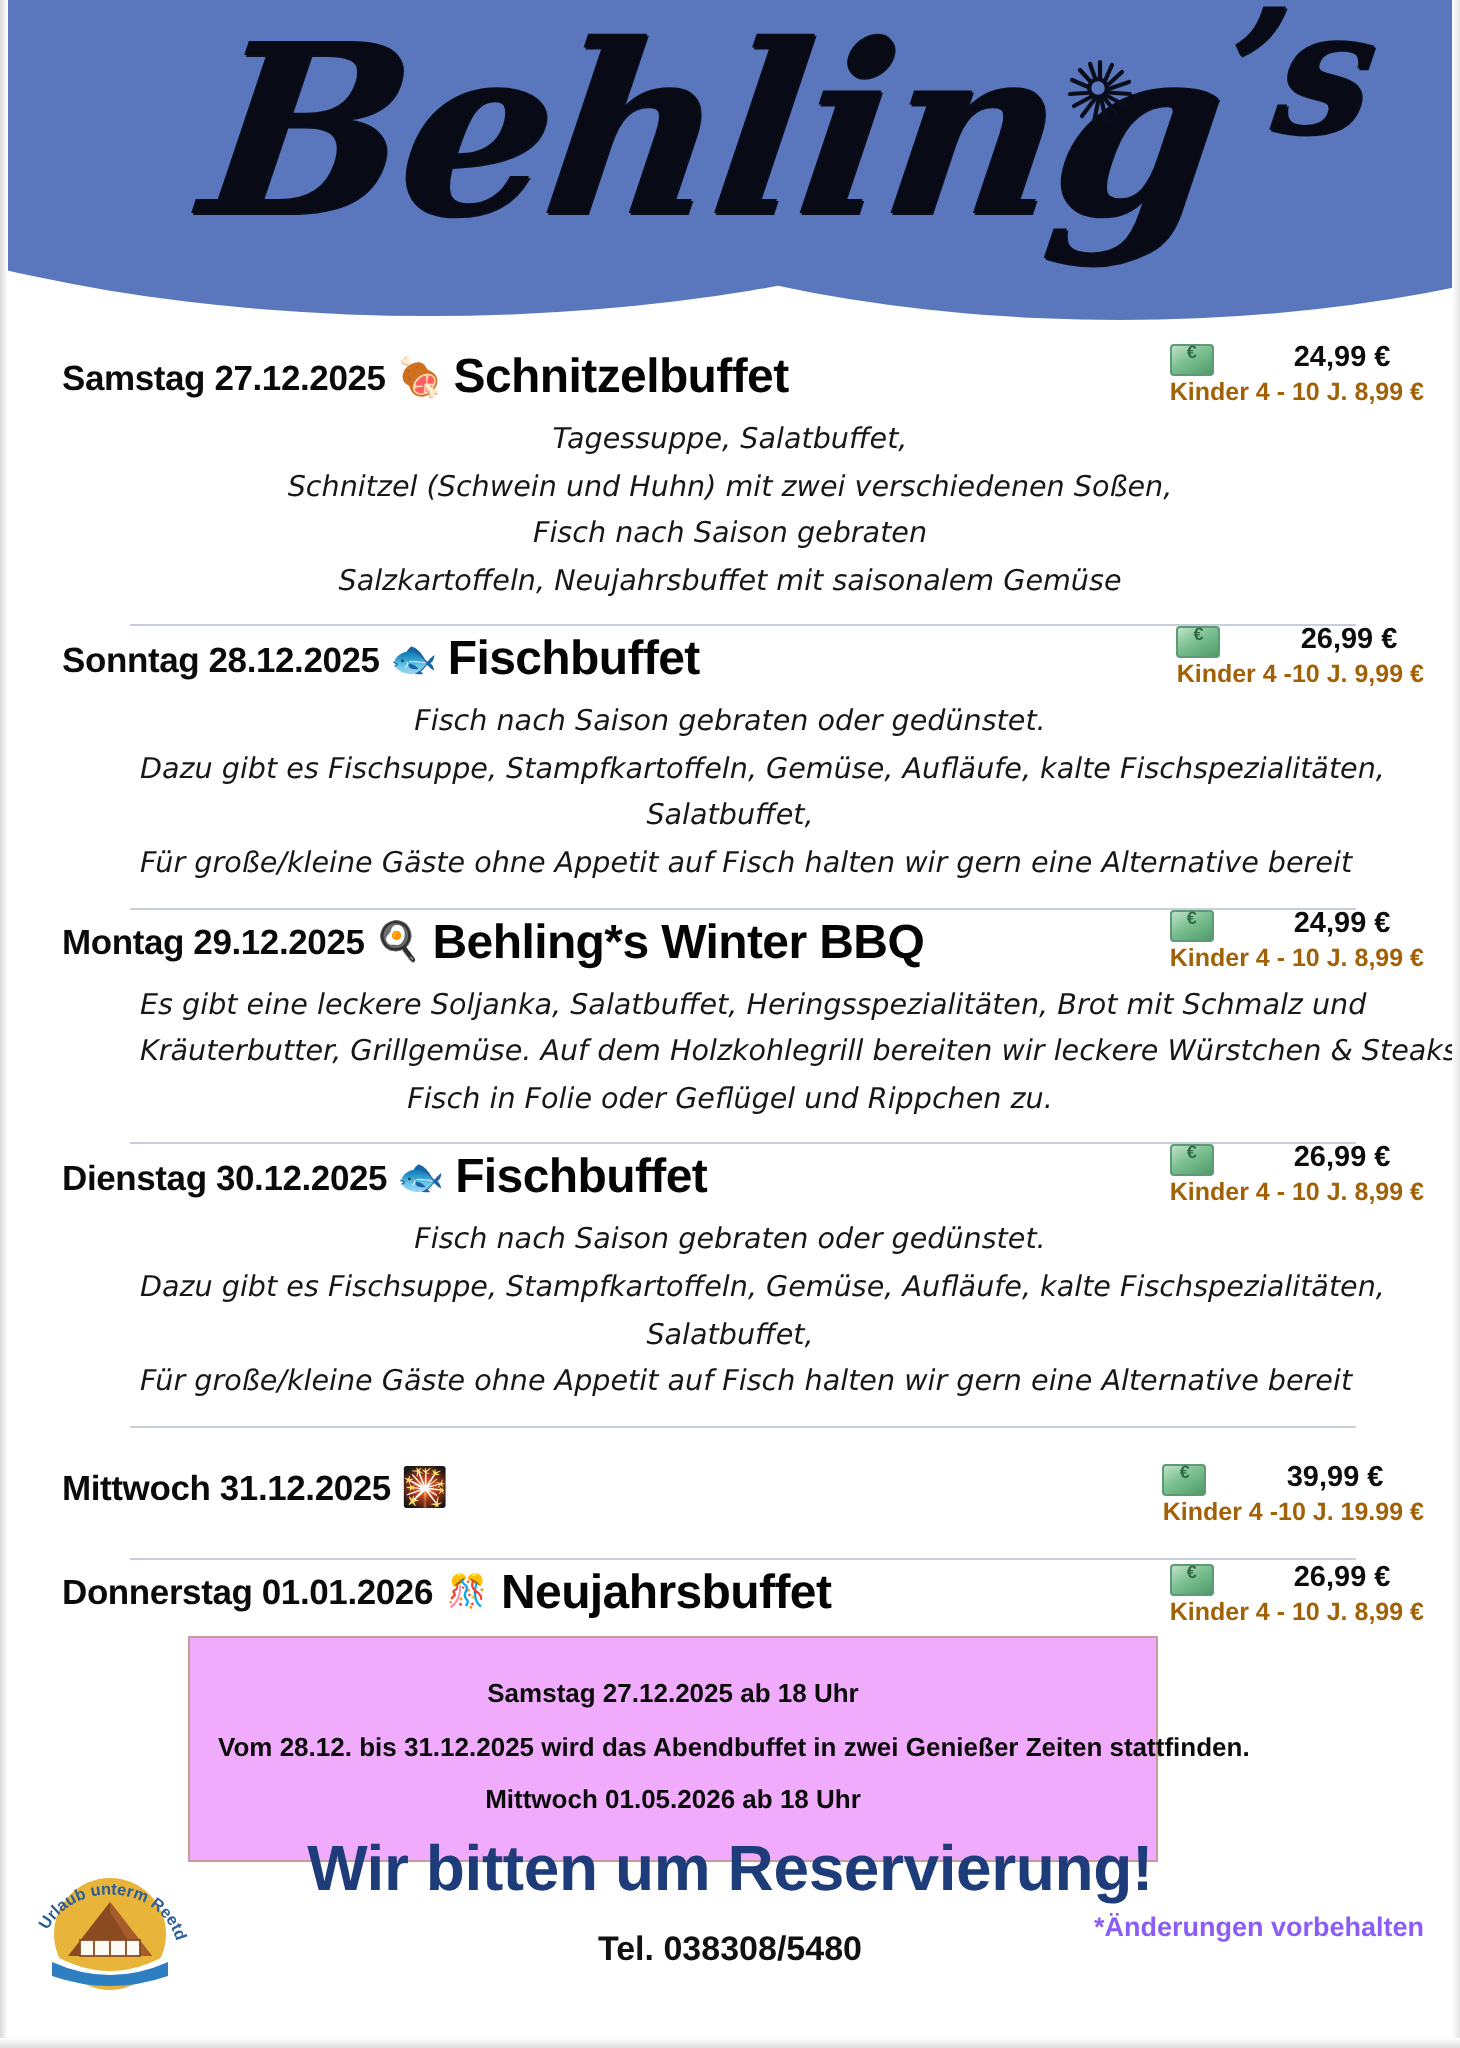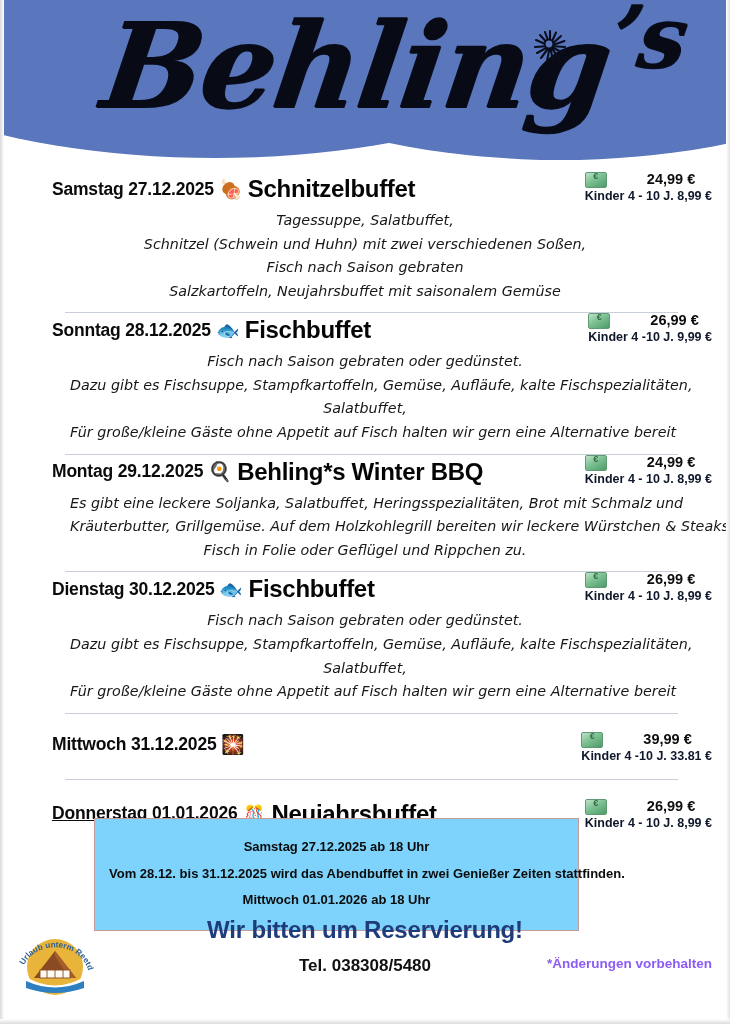--- a/index.html
+++ b/index.html
@@ -92,21 +92,21 @@
     position: absolute;
     left: 0;
     top: 172px;
     width: 730px;
   }
   .entry { position: relative; }
   .entry-head {
     position: relative;
     display: flex;
     align-items: center;
-    padding-left: 52px;
+    padding-left: 31px;
     height: 34px;
   }
   .entry-date {
     font-size: 17.5px;
     font-weight: 700;
     letter-spacing: -0.2px;
     white-space: nowrap;
     color: #0b0b0b;
   }
   .entry-icon {
@@ -159,21 +159,21 @@
     font-size: 9px;
     color: #2f6b47;
     font-weight: 700;
   }
   .price-amount { padding-left: 22px; }
   .price-kids {
     font-size: 12.5px;
     font-weight: 700;
     line-height: 1.25;
     margin-top: 1px;
-    color: #0f172a;
+    color: #a16207;
   }
 
   
   .entry-desc {
     margin-top: 3px;
     text-align: center;
     font-family: "DejaVu Sans", sans-serif;
     font-style: italic;
     font-size: 14.3px;
     line-height: 1.65;
@@ -188,21 +188,21 @@
     margin: 9px 52px 0 65px;
   }
 
   
   #notice {
     position: absolute;
     left: 94px;
     top: 818px;
     width: 455px;
     border: 1px solid #c89a9a;
-    background: #7dd3fc;
+    background: #f0abfc;
     padding: 11px 14px 13px;
     text-align: center;
   }
   #notice div {
     font-size: 13px;
     font-weight: 700;
     line-height: 1.5;
     margin: 7px 0;
     color: #0b0b0b;
     white-space: nowrap;
@@ -211,21 +211,21 @@
   
   #footer {
     position: absolute;
     left: 0;
     top: 912px;
     width: 730px;
     height: 112px;
   }
   .reserve-line {
     text-align: center;
-    font-size: 24px;
+    font-size: 32px;
     font-weight: 700;
     color: #1f3c7a;
     letter-spacing: -0.2px;
     margin-top: 4px;
   }
   .tel-line {
     text-align: center;
     font-size: 17px;
     font-weight: 700;
     color: #111111;
@@ -385,47 +385,47 @@
 
     <div class="entry" style="margin-top:14px;">
       <div class="entry-head">
         <span class="entry-date">Mittwoch 31.12.2025</span>
         <span class="entry-icon">🎇</span>
         <div class="price-block" style="top:4px;">
           <div class="price-main">
             <span class="money-icon"></span>
             <span class="price-amount">39,99 €</span>
           </div>
-          <div class="price-kids">Kinder 4 -10 J. 33.81 €</div>
+          <div class="price-kids">Kinder 4 -10 J. 19.99 €</div>
         </div>
       </div>
       <div class="divider" style="margin-top:17px;"></div>
     </div>
 
-    <div class="entry" style="margin-top:17px;text-decoration:underline;">
+    <div class="entry" style="">
       <div class="entry-head">
         <span class="entry-date">Donnerstag 01.01.2026</span>
         <span class="entry-icon sm">🎊</span>
         <span class="entry-title">Neujahrsbuffet</span>
         <div class="price-block" style="top:2px;">
           <div class="price-main">
             <span class="money-icon"></span>
             <span class="price-amount">26,99 €</span>
           </div>
           <div class="price-kids">Kinder 4 - 10 J. 8,99 €</div>
         </div>
       </div>
     </div>
 
   </div>
 
   <div id="notice">
     <div>Samstag 27.12.2025 ab 18 Uhr</div>
     <div>Vom 28.12. bis 31.12.2025 wird das Abendbuffet in zwei Genießer Zeiten stattfinden.</div>
-    <div>Mittwoch 01.01.2026 ab 18 Uhr</div>
+    <div>Mittwoch 01.05.2026 ab 18 Uhr</div>
   </div>
 
   <div id="footer">
     <div class="reserve-line">Wir bitten um Reservierung!</div>
     <div class="tel-line">Tel. 038308/5480</div>
     <div class="disclaimer">*Änderungen vorbehalten</div>
 
     <svg class="house-logo" viewBox="0 0 82 62">
 
       <circle cx="41" cy="33" r="28" fill="#e9b43a"></circle>

